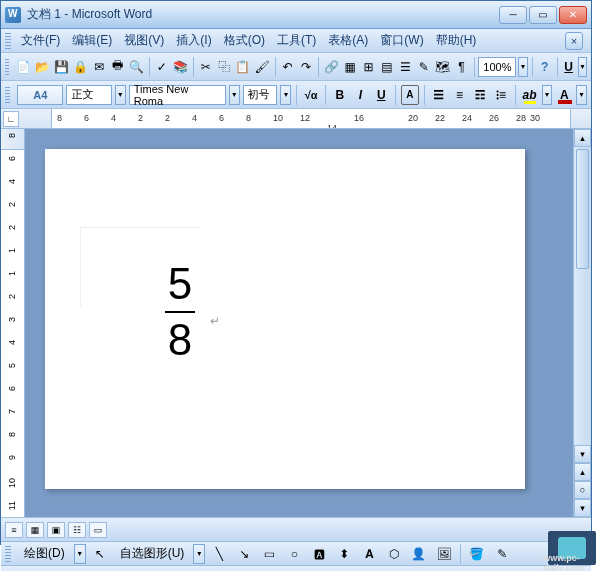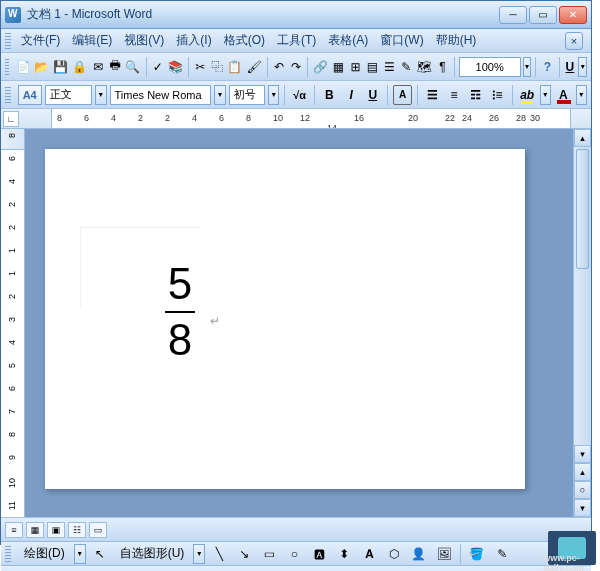--- a/index.html
+++ b/index.html
@@ -16,25 +16,25 @@
   .win-btn.close { background: linear-gradient(#f7b3a7,#e36a52); border-color: #c0392b; color: #fff; }
   .help-btn { margin-left: auto; width: 18px; height: 18px; border: 1px solid #7aa5d6; border-radius: 3px; background: linear-gradient(#eaf3fd,#bcd7f0); display: flex; align-items: center; justify-content: center; font-size: 11px; color: #1a3e6e; margin-right: 4px; }
   
   .menubar { height: 24px; background: linear-gradient(#e4effc, #c3d9f2); display: flex; align-items: center; padding: 0 4px; font-size: 12px; color: #1a3e6e; border-bottom: 1px solid #a6c2e2; }
   .grip { width: 6px; height: 16px; background: repeating-linear-gradient(to bottom, #7aa5d6 0 1px, transparent 1px 3px); margin-right: 4px; }
   .menu-item { padding: 2px 6px; cursor: pointer; }
   
   .toolbar { height: 28px; background: linear-gradient(#e4effc, #c3d9f2); display: flex; align-items: center; padding: 0 4px; gap: 2px; border-bottom: 1px solid #a6c2e2; overflow: hidden; }
   .tbtn { width: 22px; height: 22px; border: 1px solid transparent; border-radius: 3px; display: flex; align-items: center; justify-content: center; font-size: 12px; background: transparent; cursor: pointer; }
   .tsep { width: 1px; height: 20px; background: #9abce0; margin: 0 2px; }
-  .zoom-box { height: 20px; border: 1px solid #7ba7d9; background: #fff; display: flex; align-items: center; padding: 0 16px; font-size: 11px; }
+  .zoom-box { height: 20px; border: 1px solid #7ba7d9; background: #fff; display: flex; align-items: center; padding: 0 4px; font-size: 11px; }
   .dd-arrow { width: 12px; height: 20px; border: 1px solid #7ba7d9; background: linear-gradient(#eaf3fd,#cde2f7); display: flex; align-items: center; justify-content: center; font-size: 8px; }
   
   .format-bar { height: 28px; background: linear-gradient(#e4effc, #c3d9f2); display: flex; align-items: center; padding: 0 4px; gap: 3px; border-bottom: 1px solid #a6c2e2; overflow: hidden; }
-  .style-btn { height: 20px; padding: 0 4px; border: 1px solid #7ba7d9; background: linear-gradient(#f5f9fe,#dce9f8); font-size: 11px; display: flex; align-items: center; gap: 3px; }
+  .style-btn { height: 20px; padding: 0 15px; border: 1px solid #7ba7d9; background: linear-gradient(#f5f9fe,#dce9f8); font-size: 11px; display: flex; align-items: center; gap: 3px; }
   .combo { height: 20px; border: 1px solid #7ba7d9; background: #fff; font-size: 11px; display: flex; align-items: center; padding: 0 4px; }
   .fbtn { width: 20px; height: 20px; display: flex; align-items: center; justify-content: center; font-size: 12px; font-weight: bold; cursor: pointer; border-radius: 2px; }
   .fbtn.italic { font-style: italic; }
   .fbtn.underline { text-decoration: underline; }
   .color-swatch { width: 14px; height: 4px; background: #c00000; margin-top: -2px; }
   
   .ruler-h { height: 20px; background: linear-gradient(#e8f0fa, #d6e5f5); border-bottom: 1px solid #9abce0; position: relative; font-size: 9px; color: #333; overflow: hidden; display: flex; align-items: center; }
   .ruler-h-inner { position: absolute; left: 50px; right: 20px; top: 0; bottom: 0; background: #fff; border: 1px solid #9abce0; border-top: none; border-bottom: none; }
   .ruler-tick { position: absolute; top: 4px; font-size: 9px; }
   .tab-l { width: 16px; height: 16px; border: 1px solid #9abce0; background: #fff; margin-left: 2px; display: flex; align-items: center; justify-content: center; font-size: 9px; }
@@ -182,21 +182,21 @@
       <span class="ruler-tick" style="left: 164px;">2</span>
       <span class="ruler-tick" style="left: 191px;">4</span>
       <span class="ruler-tick" style="left: 218px;">6</span>
       <span class="ruler-tick" style="left: 245px;">8</span>
       <span class="ruler-tick" style="left: 272px;">10</span>
       <span class="ruler-tick" style="left: 299px;">12</span>
       <span class="ruler-tick" style="left: 326px; margin-top: 10px;">14</span>
       <span class="ruler-tick" style="left: 353px;">16</span>
       <span class="ruler-tick" style="left: 380px; margin-top: 25px;">18</span>
       <span class="ruler-tick" style="left: 407px;">20</span>
-      <span class="ruler-tick" style="left: 444px;">22</span>
+      <span class="ruler-tick" style="left: 434px;">22</span>
       <span class="ruler-tick" style="left: 461px;">24</span>
       <span class="ruler-tick" style="left: 488px;">26</span>
       <span class="ruler-tick" style="left: 515px;">28</span>
       <span class="ruler-tick" style="left: 529px; text-align: center;">30</span>
     </div>
 
   <div class="workspace">
     <div class="ruler-v">
       <div class="ruler-v-inner"></div>
     <span class="ruler-v-tick" style="top: 4px;">8</span>

